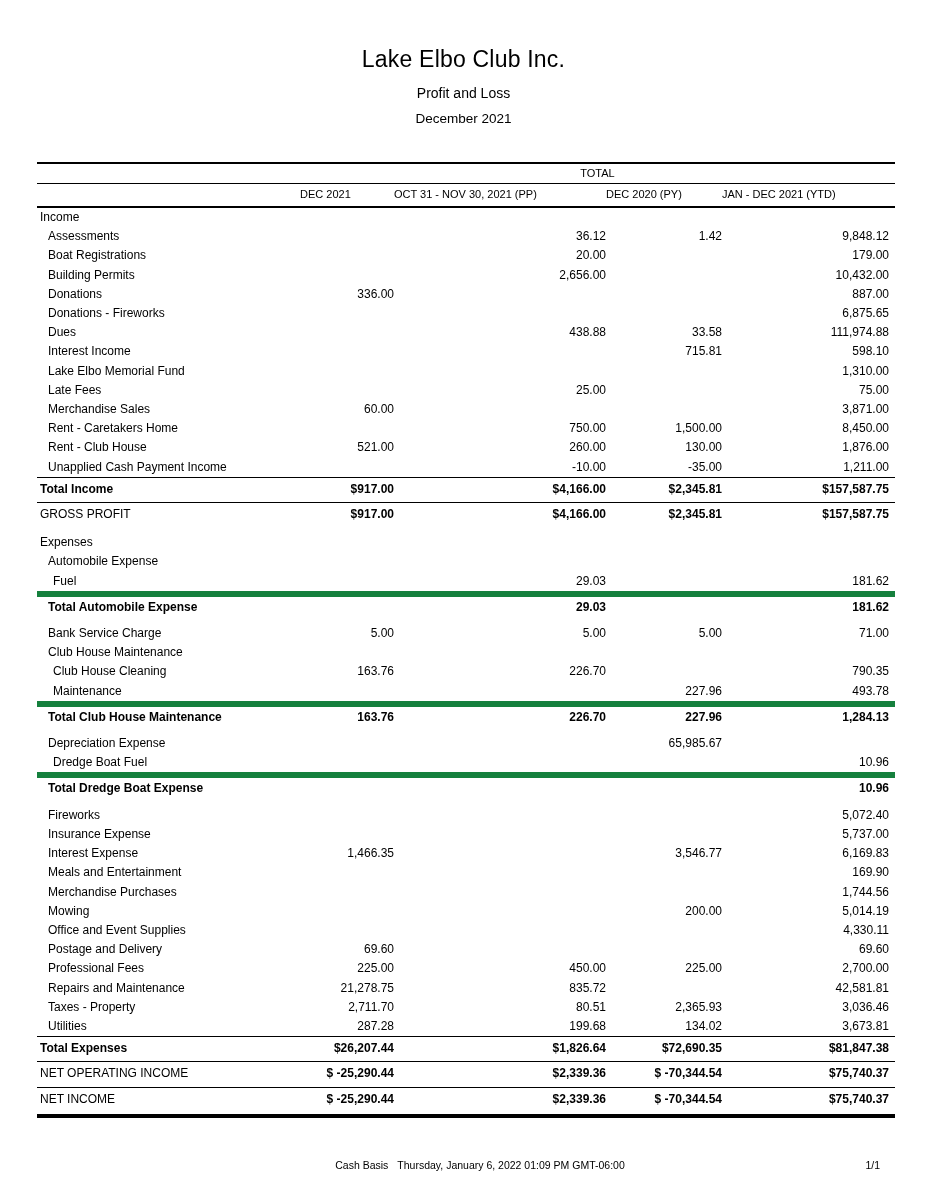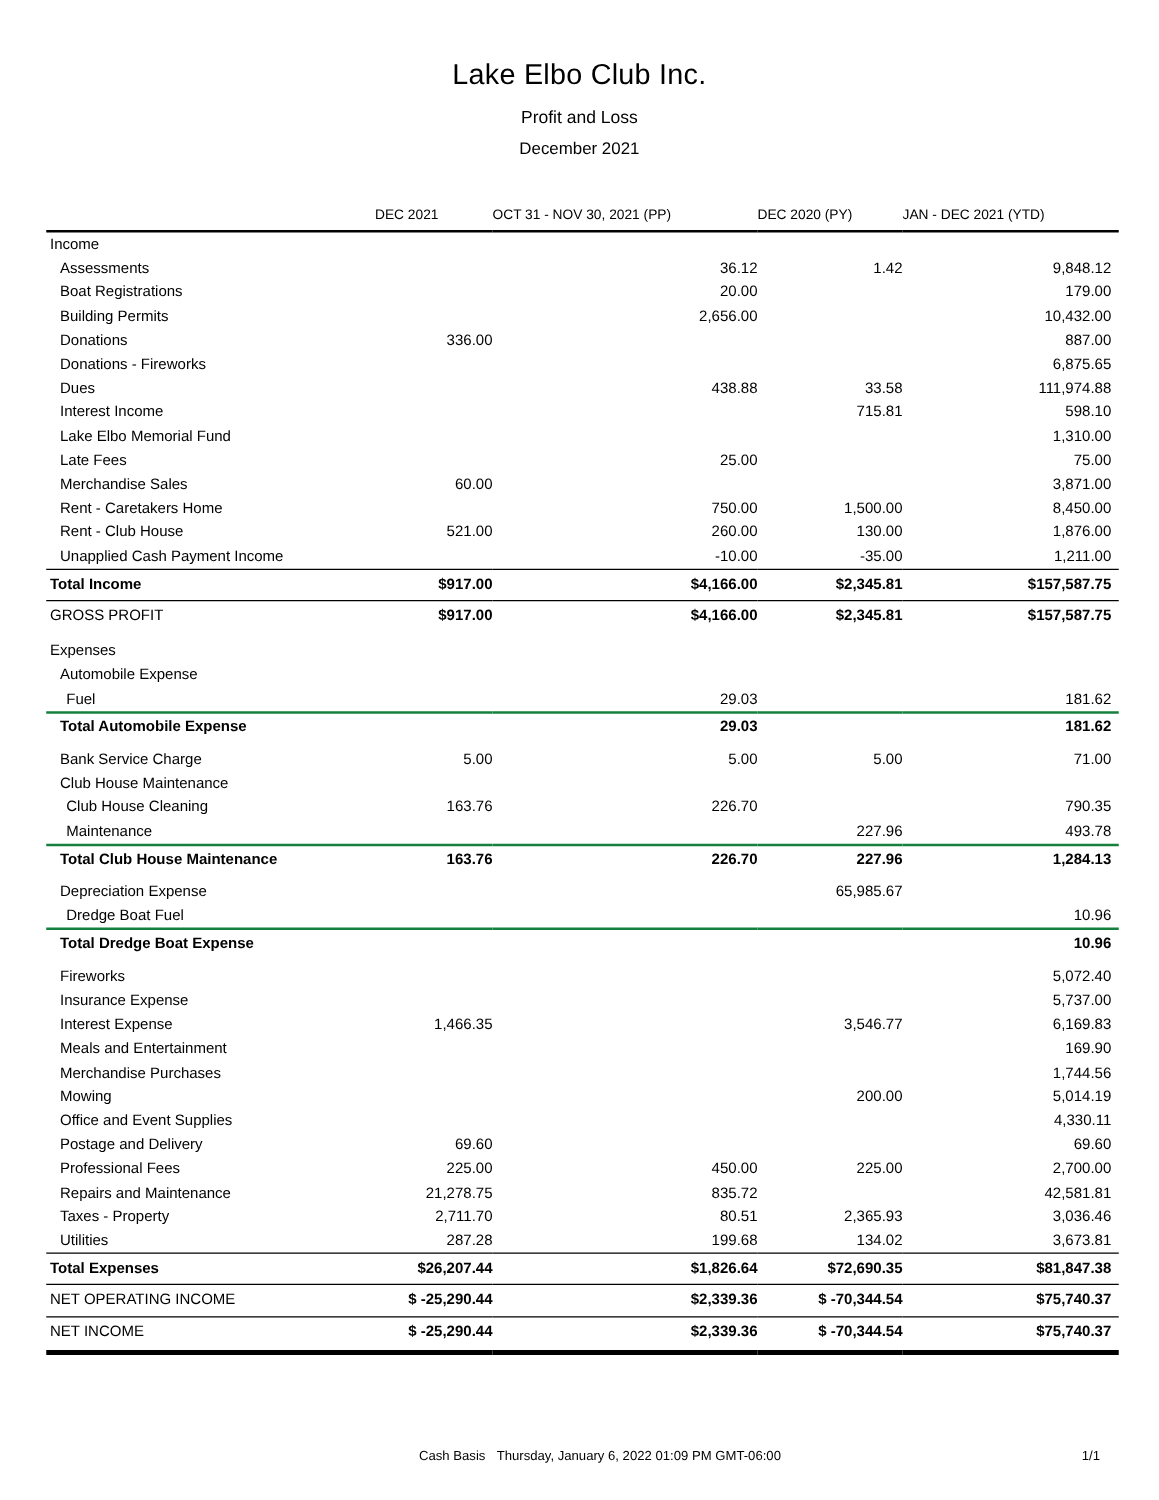--- a/index.html
+++ b/index.html
@@ -55,21 +55,21 @@
     white-space: nowrap;
   }
   td.num { text-align: right; }
   tbody td:last-child { padding-right: 6px; }
 
   .ind0 { padding-left: 3px; }
   .ind1 { padding-left: 11px; }
   .ind2 { padding-left: 16px; }
 
   tr.subtotal td {
-    border-top: 2px solid #15803d;
+    border-top: 6px solid #15803d;
     font-weight: 700;
     padding-top: 1px; padding-bottom: 1px;
   }
   tr.total td {
     border-top: 1px solid #000;
     font-weight: 700;
     padding-top: 2px; padding-bottom: 3px;
   }
   tr.grand td {
     border-top: 1px solid #000;
@@ -102,20 +102,24 @@
 
   <table class="pl-table">
     <colgroup>
       <col class="c-label">
         <col class="c-1">
         <col class="c-2">
         <col class="c-3">
         <col class="c-4">
     </colgroup>
     <thead>
+      <tr class="total-header-row">
+        <td class="label"></td>
+        <td class="total-span" colspan="4">TOTAL</td>
+      </tr>
       <tr class="col-header-row">
         <td class="label"></td>
         <td>DEC 2021</td>
         <td>OCT 31 - NOV 30, 2021 (PP)</td>
         <td>DEC 2020 (PY)</td>
         <td>JAN - DEC 2021 (YTD)</td>
       </tr>
     </thead>
     <tbody>
         <tr class="section">

